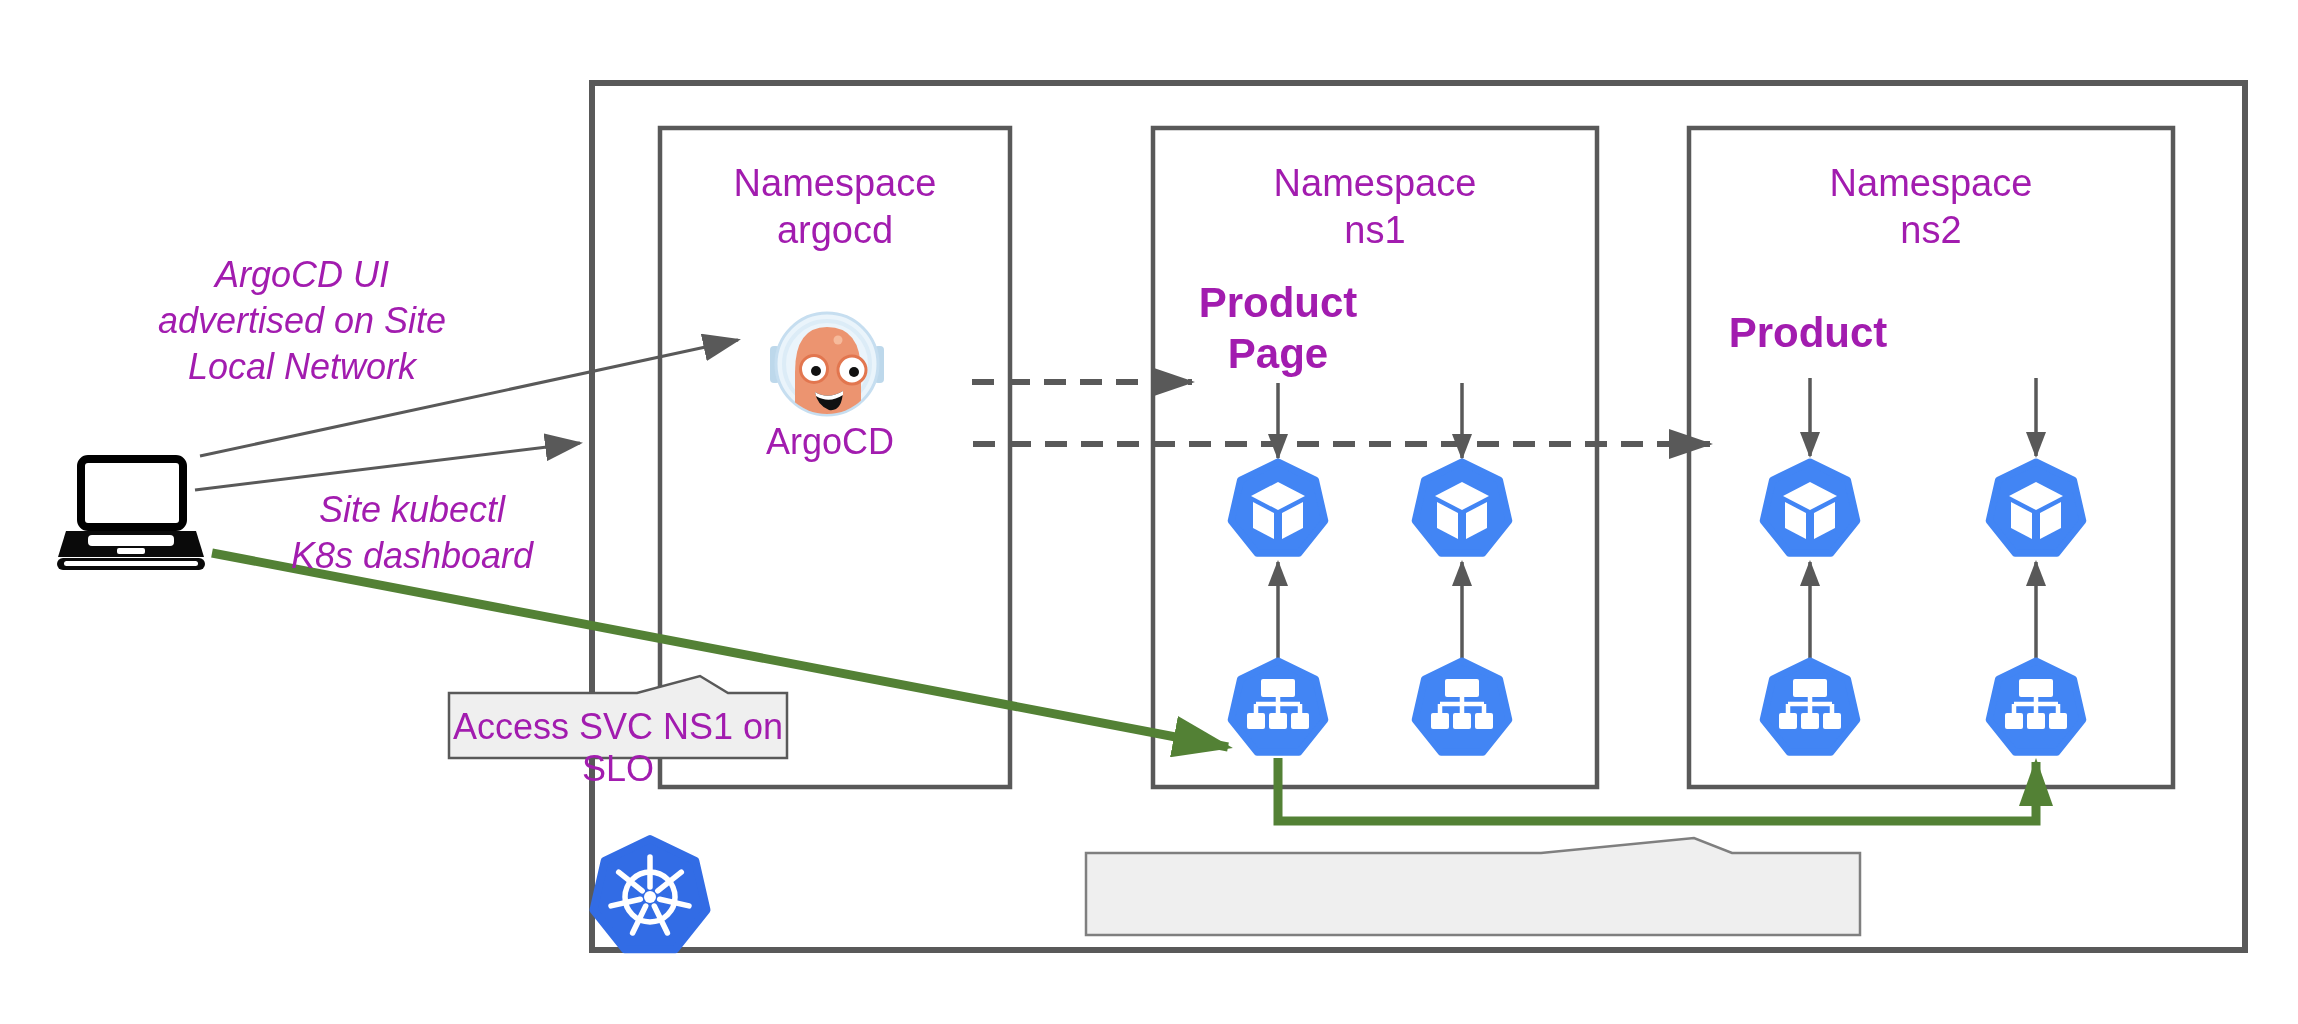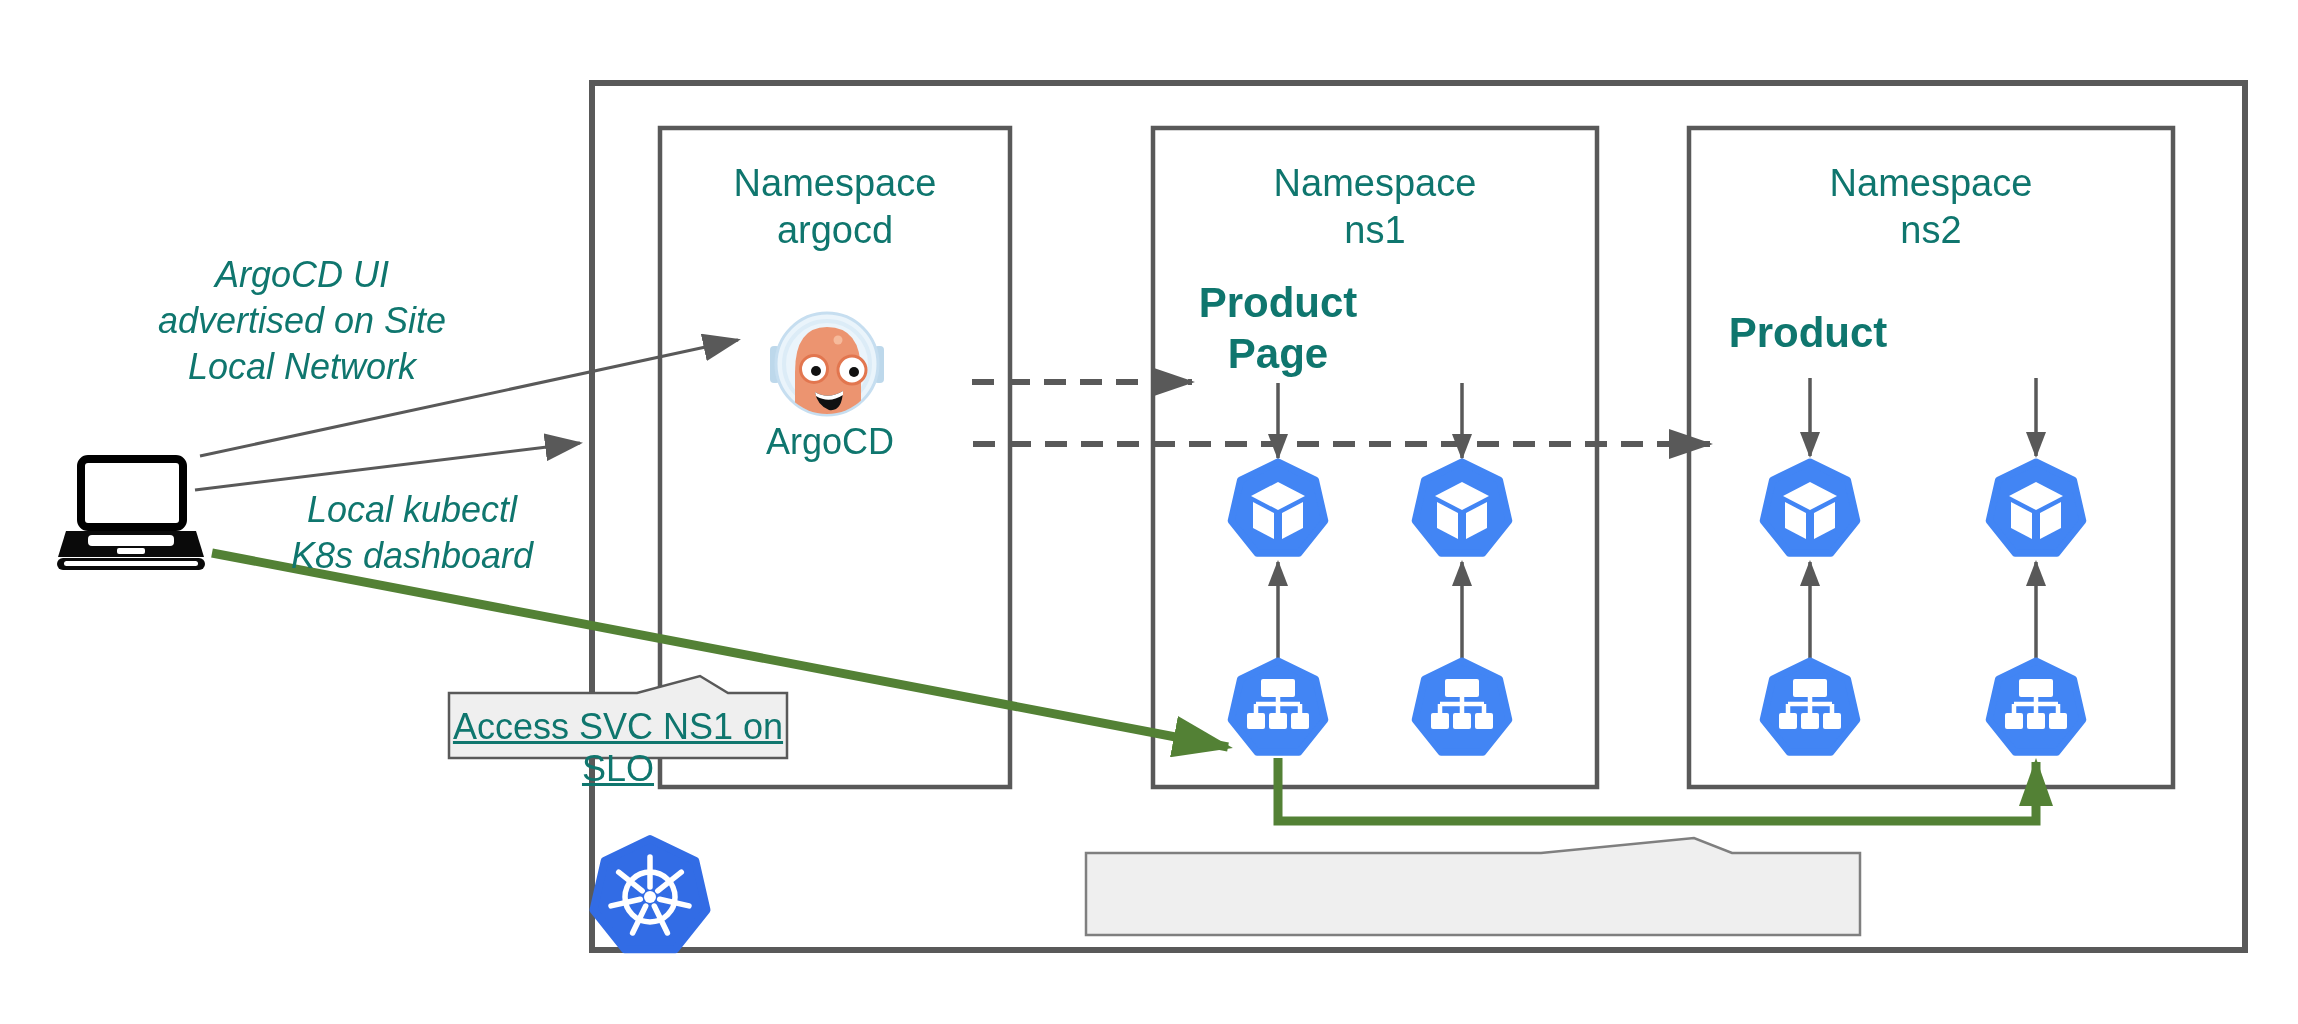--- a/index.html
+++ b/index.html
@@ -5,29 +5,29 @@
   html,body{margin:0;padding:0;background:#ffffff;}
   .canvas{
     position:relative;
     width:2298px;height:1024px;
     background:#ffffff;
     font-family:"Liberation Sans","DejaVu Sans",sans-serif;
     overflow:hidden;
   }
   .art{position:absolute;left:0;top:0;z-index:1;}
   .lbl{
-    position:absolute;z-index:2;color:#0f766e;
+    position:absolute;z-index:2;color:#a21caf;
     white-space:pre-line;text-align:center;
   }
   .note{font-size:36px;line-height:46px;font-style:italic;}
   .ns-title{font-size:38px;line-height:47px;}
   .svc-label{font-size:42px;line-height:51px;font-weight:bold;}
   .operator-label{font-size:44px;}
   .argocd-name{font-size:36px;}
-  .callout-text-1{font-size:36px;line-height:42px;text-decoration:underline;}
+  .callout-text-1{font-size:36px;line-height:42px;}
   .callout-text-2{font-size:46px;line-height:52px;text-align:left;white-space:nowrap;}
 </style>
 </head>
 <body>
 
 <div class="canvas">
 
   <svg class="art" width="2298" height="1024" viewBox="0 0 2298 1024">
     <defs>
       <marker id="ah-gray-s" markerWidth="26" markerHeight="20" refX="24" refY="10" orient="auto" markerUnits="userSpaceOnUse">
@@ -152,21 +152,21 @@
     <use href="#svc-shape" transform="translate(1810,709)"></use>
     <use href="#svc-shape" transform="translate(2036,709)"></use>
 
     <use href="#helm-shape" transform="translate(650,897)"></use>
   </svg>
 
   <div class="lbl note" style="left:90px;top:252px;width:424px;">ArgoCD UI
 advertised on Site
 Local Network</div>
 
-  <div class="lbl note" style="left:212px;top:487px;width:400px;">Local kubectl
+  <div class="lbl note" style="left:212px;top:487px;width:400px;">Site kubectl
 K8s dashboard</div>
 
 
   <div class="lbl ns-title" style="left:660px;top:160px;width:350px;">Namespace
 argocd</div>
   <div class="lbl ns-title" style="left:1153px;top:160px;width:444px;">Namespace
 ns1</div>
   <div class="lbl ns-title" style="left:1689px;top:160px;width:484px;">Namespace
 ns2</div>
 

